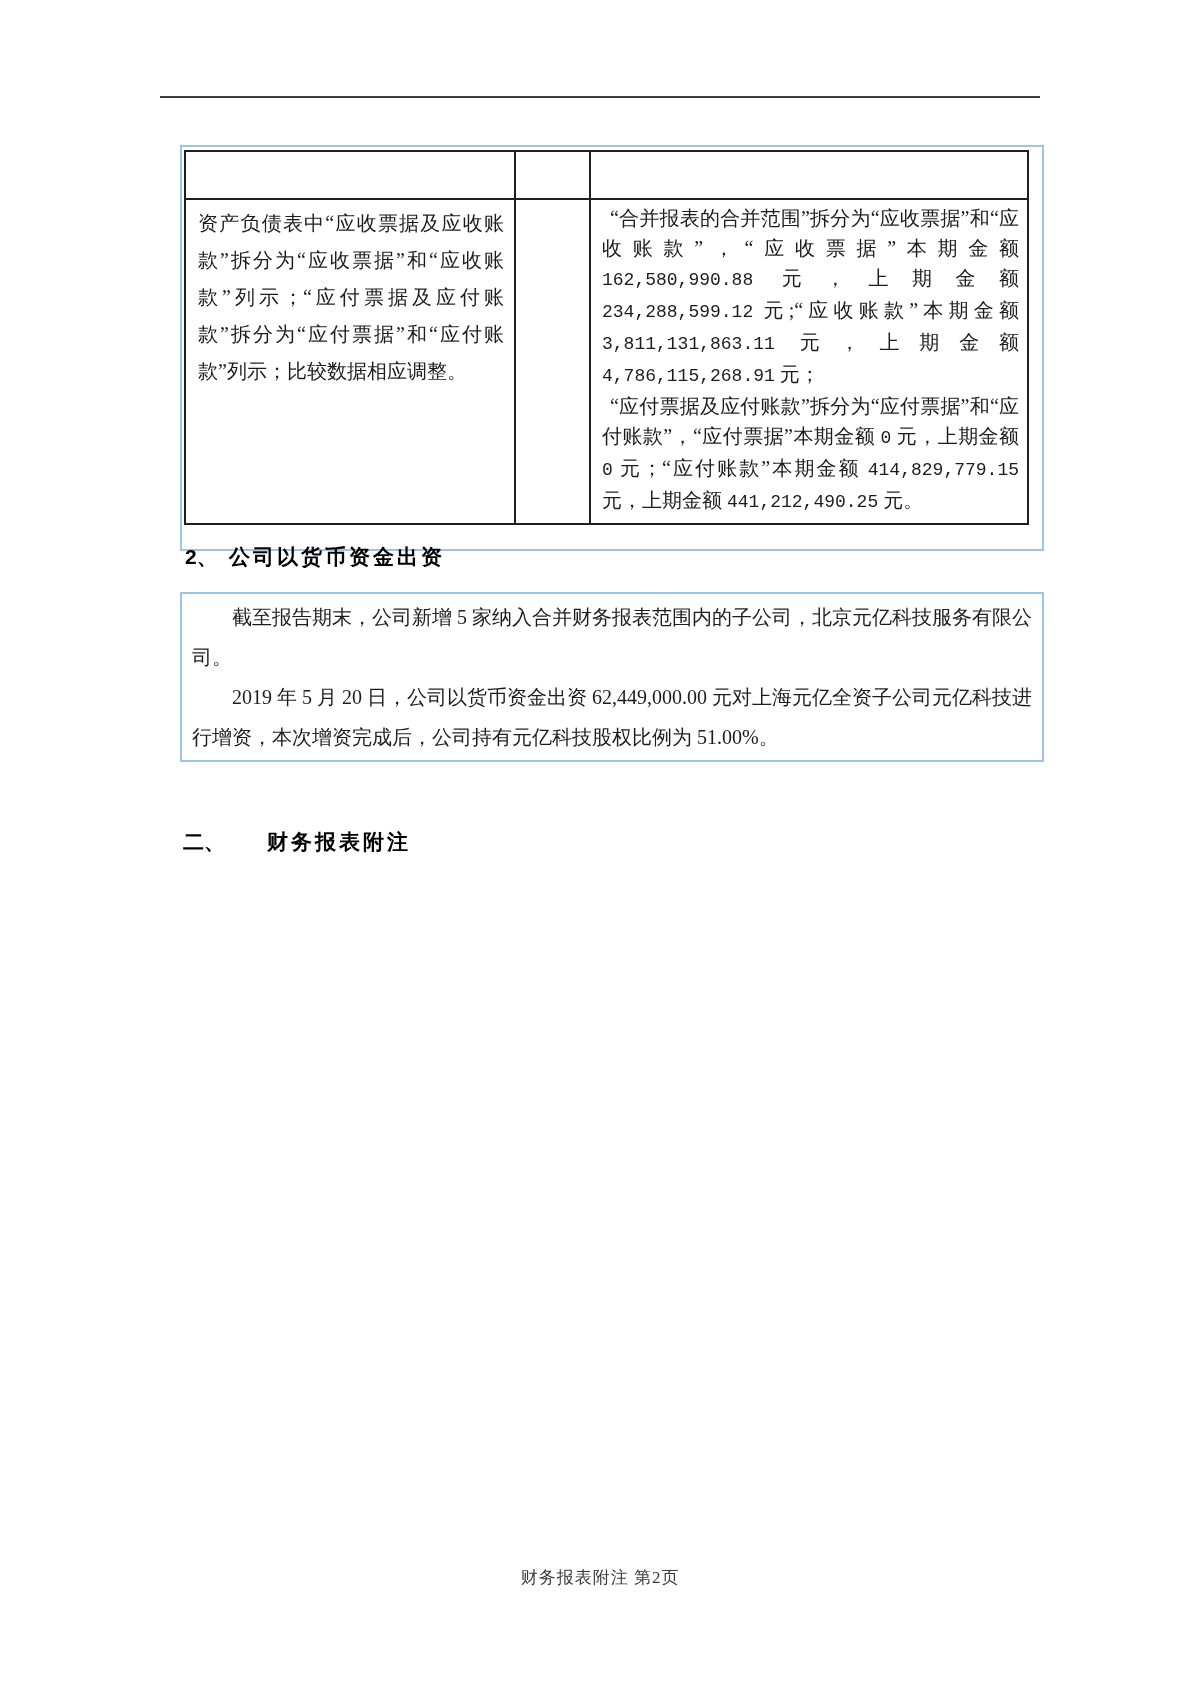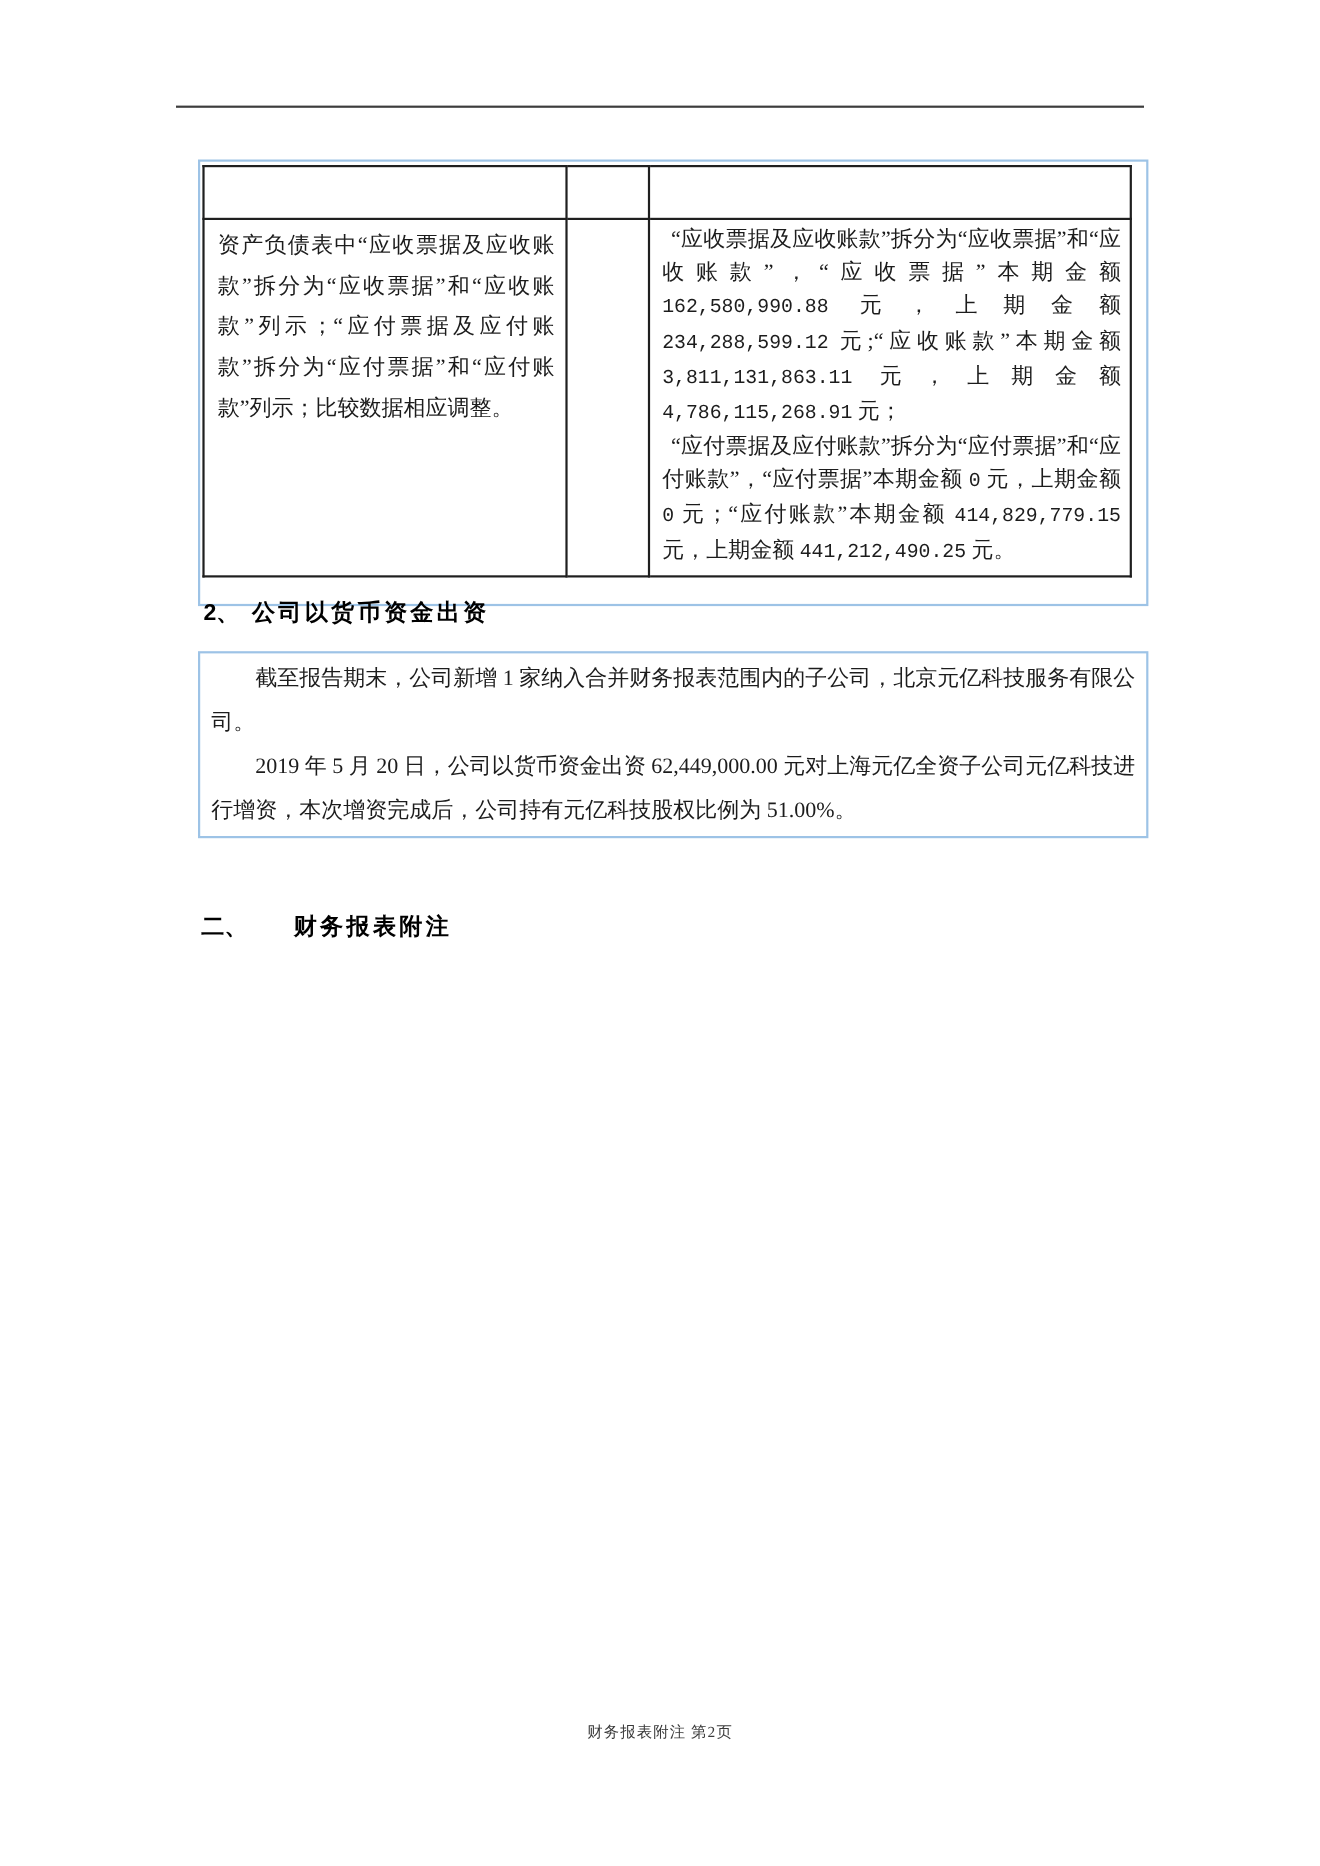--- a/index.html
+++ b/index.html
@@ -26,56 +26,56 @@
   .sec-heading .sec-num{letter-spacing:0;flex:0 0 auto;}
   .heading-2{left:185px;top:543px;}
   .heading-2 .sec-num{width:44px;}
   .heading-ii{left:183px;top:828px;}
   .heading-ii .sec-num{width:84px;}
   .box2{position:absolute;left:180px;top:592px;width:864px;min-height:165px;
         box-sizing:border-box;border:2px solid #9dc3e6;padding:3px 10px 3px 10px;}
   .box2 p{margin:0;font-size:20px;line-height:40px;text-indent:2em;
         text-align:justify;text-justify:inter-ideograph;}
   .page-footer{position:absolute;left:0;top:1566px;width:1200px;text-align:center;
-        font-size:14px;color:#3a3a3a;letter-spacing:1px;}
+        font-size:17px;color:#3a3a3a;letter-spacing:1px;}
 </style>
 </head>
 <body>
 
 <div class="page">
 
   <div class="header-rule"></div>
 
   <div class="tbl-box">
     <table class="grid">
       <tbody>
           <tr class="row-spacer">
         <td class="col-desc"></td>
         <td class="col-empty"></td>
         <td></td>
       </tr>
       <tr>
         <td class="col-desc cell-desc">资产负债表中“应收票据及应收账款”拆分为“应收票据”和“应收账款”列示；“应付票据及应付账款”拆分为“应付票据”和“应付账款”列示；比较数据相应调整。</td>
         <td class="col-empty"></td>
         <td class="cell-detail">
-          <p><span>“应收票据及应收账款”拆分为“应收票据”和“应收账款”，“应收票据”本期金额 </span><span class="num">162,580,990.88</span><span> 元，上期金额 </span><span class="num">234,288,599.12</span><span> 元;“应收账款”本期金额 </span><span class="num">3,811,131,863.11</span><span> 元，上期金额 </span><span class="num">4,786,115,268.91</span><span> 元；</span></p>
+          <p><span>“合并报表的合并范围”拆分为“应收票据”和“应收账款”，“应收票据”本期金额 </span><span class="num">162,580,990.88</span><span> 元，上期金额 </span><span class="num">234,288,599.12</span><span> 元;“应收账款”本期金额 </span><span class="num">3,811,131,863.11</span><span> 元，上期金额 </span><span class="num">4,786,115,268.91</span><span> 元；</span></p>
           <p><span>“应付票据及应付账款”拆分为“应付票据”和“应付账款”，“应付票据”本期金额 </span><span class="num">0</span><span> 元，上期金额 </span><span class="num">0</span><span> 元；“应付账款”本期金额 </span><span class="num">414,829,779.15</span><span> 元，上期金额 </span><span class="num">441,212,490.25</span><span> 元。</span></p>
         </td>
       </tr>
     </tbody>
       </table>
   </div>
 
   <div class="sec-heading heading-2">
     <span class="sec-num">2、</span>
     <span>公司以货币资金出资</span>
   </div>
 
   <div class="box2">
-    <p>截至报告期末，公司新增 1 家纳入合并财务报表范围内的子公司，北京元亿科技服务有限公司。</p>
+    <p>截至报告期末，公司新增 5 家纳入合并财务报表范围内的子公司，北京元亿科技服务有限公司。</p>
     <p>2019 年 5 月 20 日，公司以货币资金出资 62,449,000.00 元对上海元亿全资子公司元亿科技进行增资，本次增资完成后，公司持有元亿科技股权比例为 51.00%。</p>
   </div>
 
   <div class="sec-heading heading-ii">
     <span class="sec-num">二、</span>
     <span>财务报表附注</span>
   </div>
 
   <div class="page-footer">财务报表附注 第2页</div>
 

